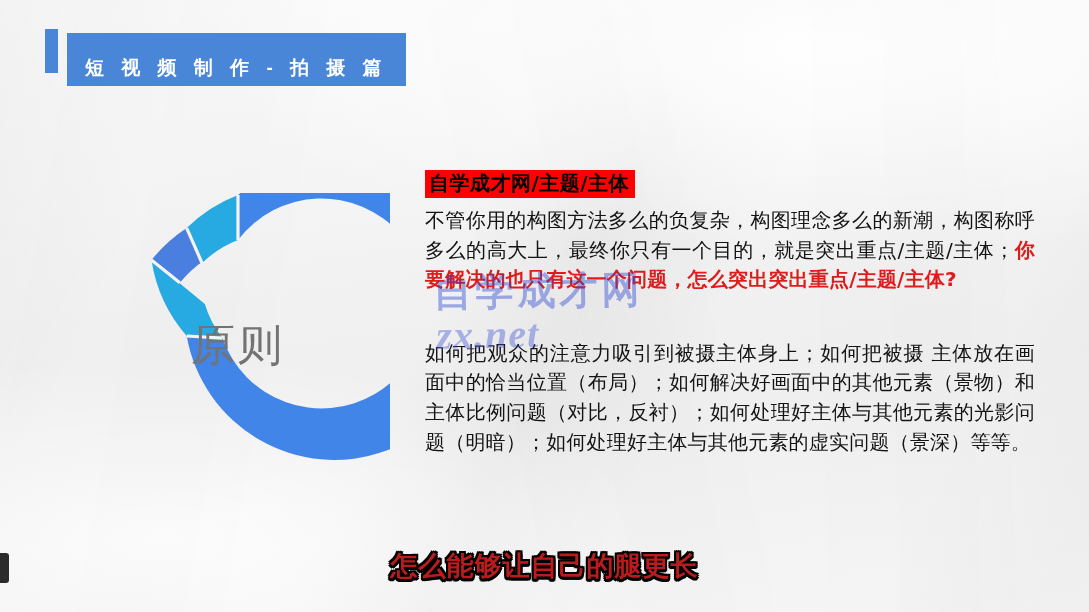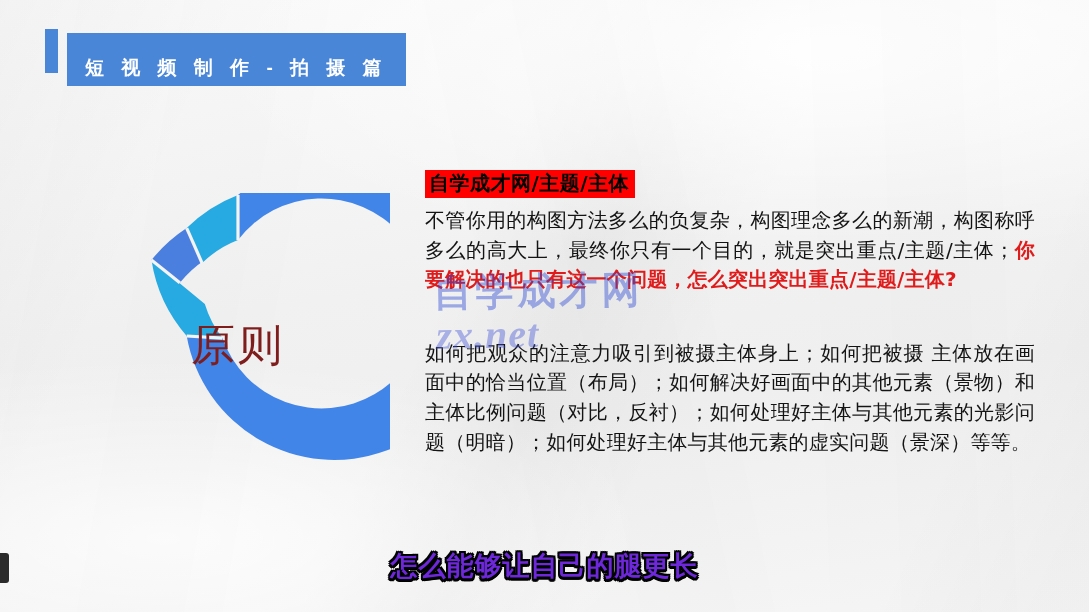--- a/index.html
+++ b/index.html
@@ -40,21 +40,21 @@
   .title-bar .title-text{
     color:#ffffff;font-size:19px;font-weight:700;letter-spacing:6px;
     white-space:nowrap;line-height:1;
   }
 
   
   .donut-wrap{position:absolute;left:86px;top:193px;width:304px;height:304px;}
   .donut-center-label{
     position:absolute;left:0;top:0;width:304px;height:304px;
     display:flex;align-items:center;justify-content:center;
-    font-size:44px;color:#7f1d1d;letter-spacing:3px;font-weight:400;
+    font-size:44px;color:#737373;letter-spacing:3px;font-weight:400;
     font-family:"DejaVu Sans","Liberation Sans",sans-serif;
   }
 
   
   .content{
     position:absolute;left:425px;top:170px;width:610px;
   }
   .heading{
     display:inline-block;
     background:#ff0000;color:#000000;
@@ -89,21 +89,21 @@
     color:rgba(60,80,215,.40);
     font-family:"Liberation Serif","DejaVu Serif",serif;
     font-style:italic;line-height:1;
   }
 
   
   .subtitle{
     position:absolute;left:0;right:0;top:548px;
     text-align:center;
     font-size:27px;font-weight:700;letter-spacing:1px;
-    color:#6d28d9;
+    color:#b91c1c;
     font-family:"DejaVu Sans","Liberation Sans",sans-serif;
     -webkit-text-stroke:0px;
     text-shadow:
        2px 0 0 #000,  -2px 0 0 #000,  0 2px 0 #000,  0 -2px 0 #000,
        2px 2px 0 #000, -2px 2px 0 #000, 2px -2px 0 #000, -2px -2px 0 #000,
        1px 3px 0 #000, -1px 3px 0 #000;
   }
 
   
   .edge-marker{

